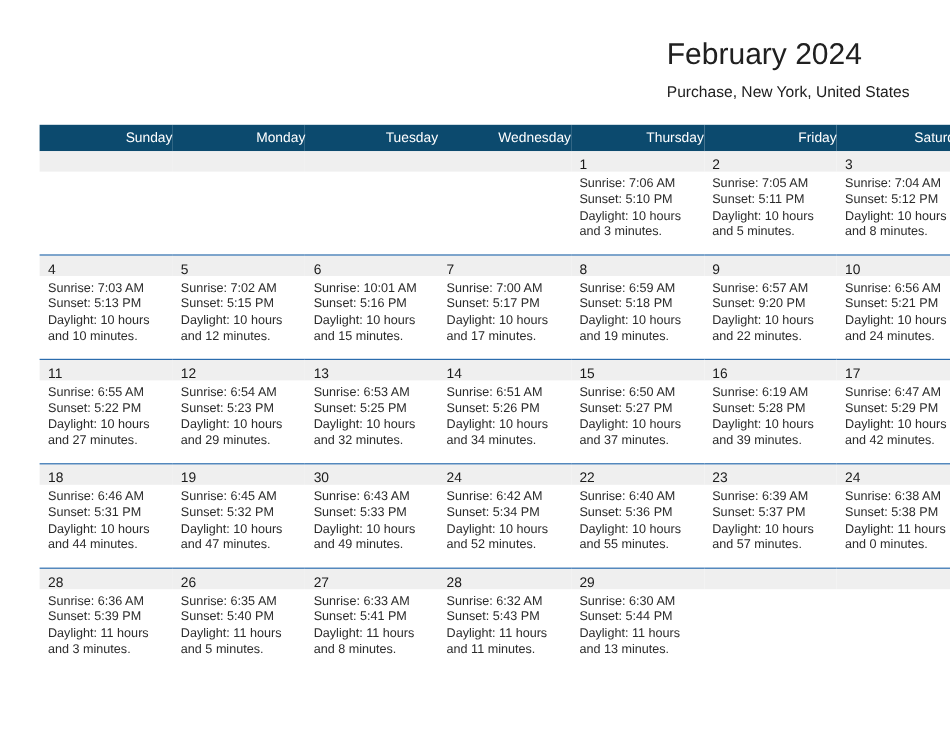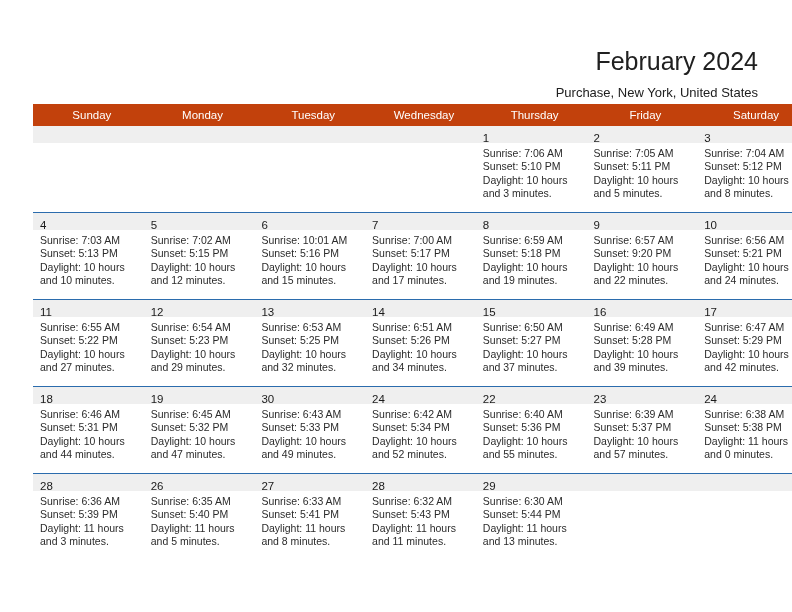--- a/index.html
+++ b/index.html
@@ -59,22 +59,22 @@
     left: 60px;
     top: 20px;
     font-size: 21px;
     letter-spacing: -0.2px;
     color: #2b8bd4;
     font-family: "Liberation Sans", sans-serif;
   }
   .title-block {
     position: absolute;
     right: 0;
-    top: 16px;
-    text-align: right;
+    top: 0;
+    text-align: left;
   }
   .cal-title {
     font-size: 25px;
     color: #202020;
     line-height: 30px;
     white-space: nowrap;
   }
   .cal-subtitle {
     font-size: 13px;
     color: #202020;
@@ -89,25 +89,25 @@
     left: 33px;
     top: 104px;
     width: 726px;
   }
   table.cal {
     border-collapse: collapse;
     table-layout: fixed;
     width: 726px;
   }
   table.cal th {
-    background: #c2410c;
+    background: #0c4a6e;
     color: #ffffff;
     font-size: 11.5px;
     font-weight: normal;
-    text-align: center;
+    text-align: right;
     padding: 5px 0 5px 7px;
     height: 11px;
     width: 103.71px;
     border: none;
   }
   table.cal td {
     vertical-align: top;
     padding: 0;
     border: none;
     border-top: 1.4px solid #2b6cad;
@@ -316,21 +316,21 @@
               <div class="cell-body">
                 <div class="info-line">Sunrise: 6:50 AM</div>
                 <div class="info-line">Sunset: 5:27 PM</div>
                 <div class="info-line">Daylight: 10 hours</div>
                 <div class="info-line">and 37 minutes.</div>
               </div>
             </td>
             <td>
               <div class="daynum-band"><span class="daynum">16</span></div>
               <div class="cell-body">
-                <div class="info-line">Sunrise: 6:49 AM</div>
+                <div class="info-line">Sunrise: 6:19 AM</div>
                 <div class="info-line">Sunset: 5:28 PM</div>
                 <div class="info-line">Daylight: 10 hours</div>
                 <div class="info-line">and 39 minutes.</div>
               </div>
             </td>
             <td>
               <div class="daynum-band"><span class="daynum">17</span></div>
               <div class="cell-body">
                 <div class="info-line">Sunrise: 6:47 AM</div>
                 <div class="info-line">Sunset: 5:29 PM</div>

